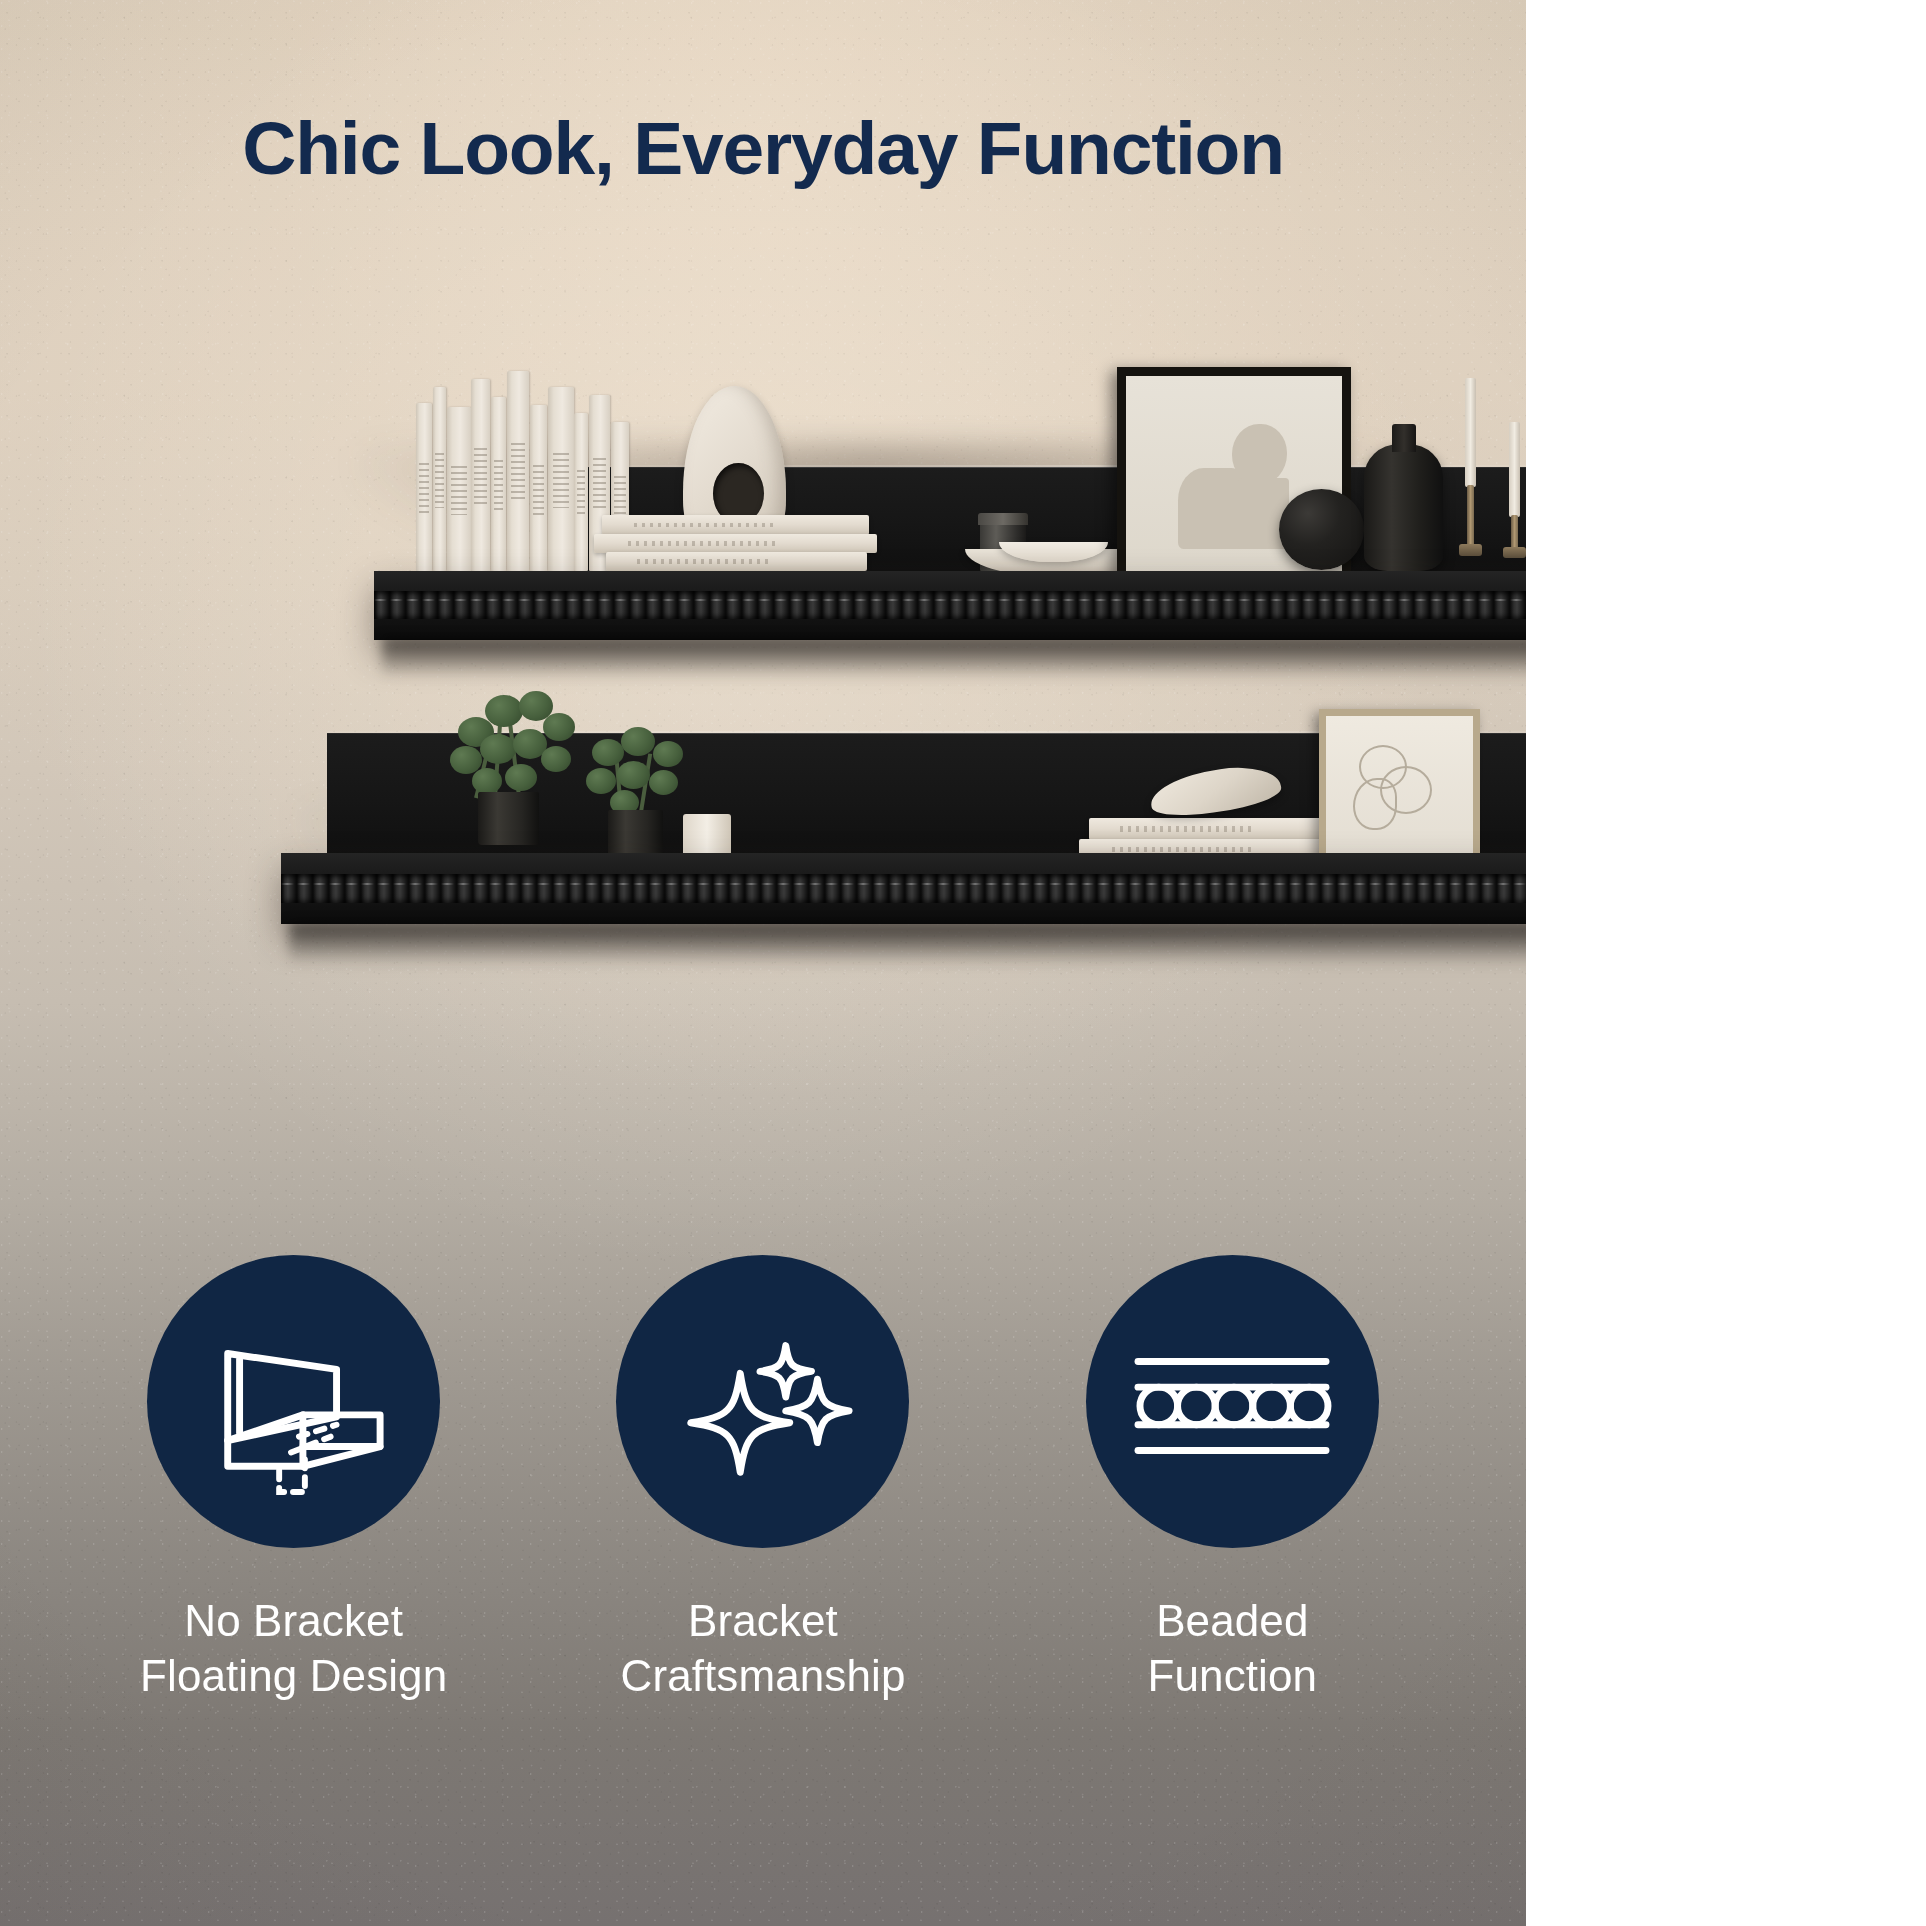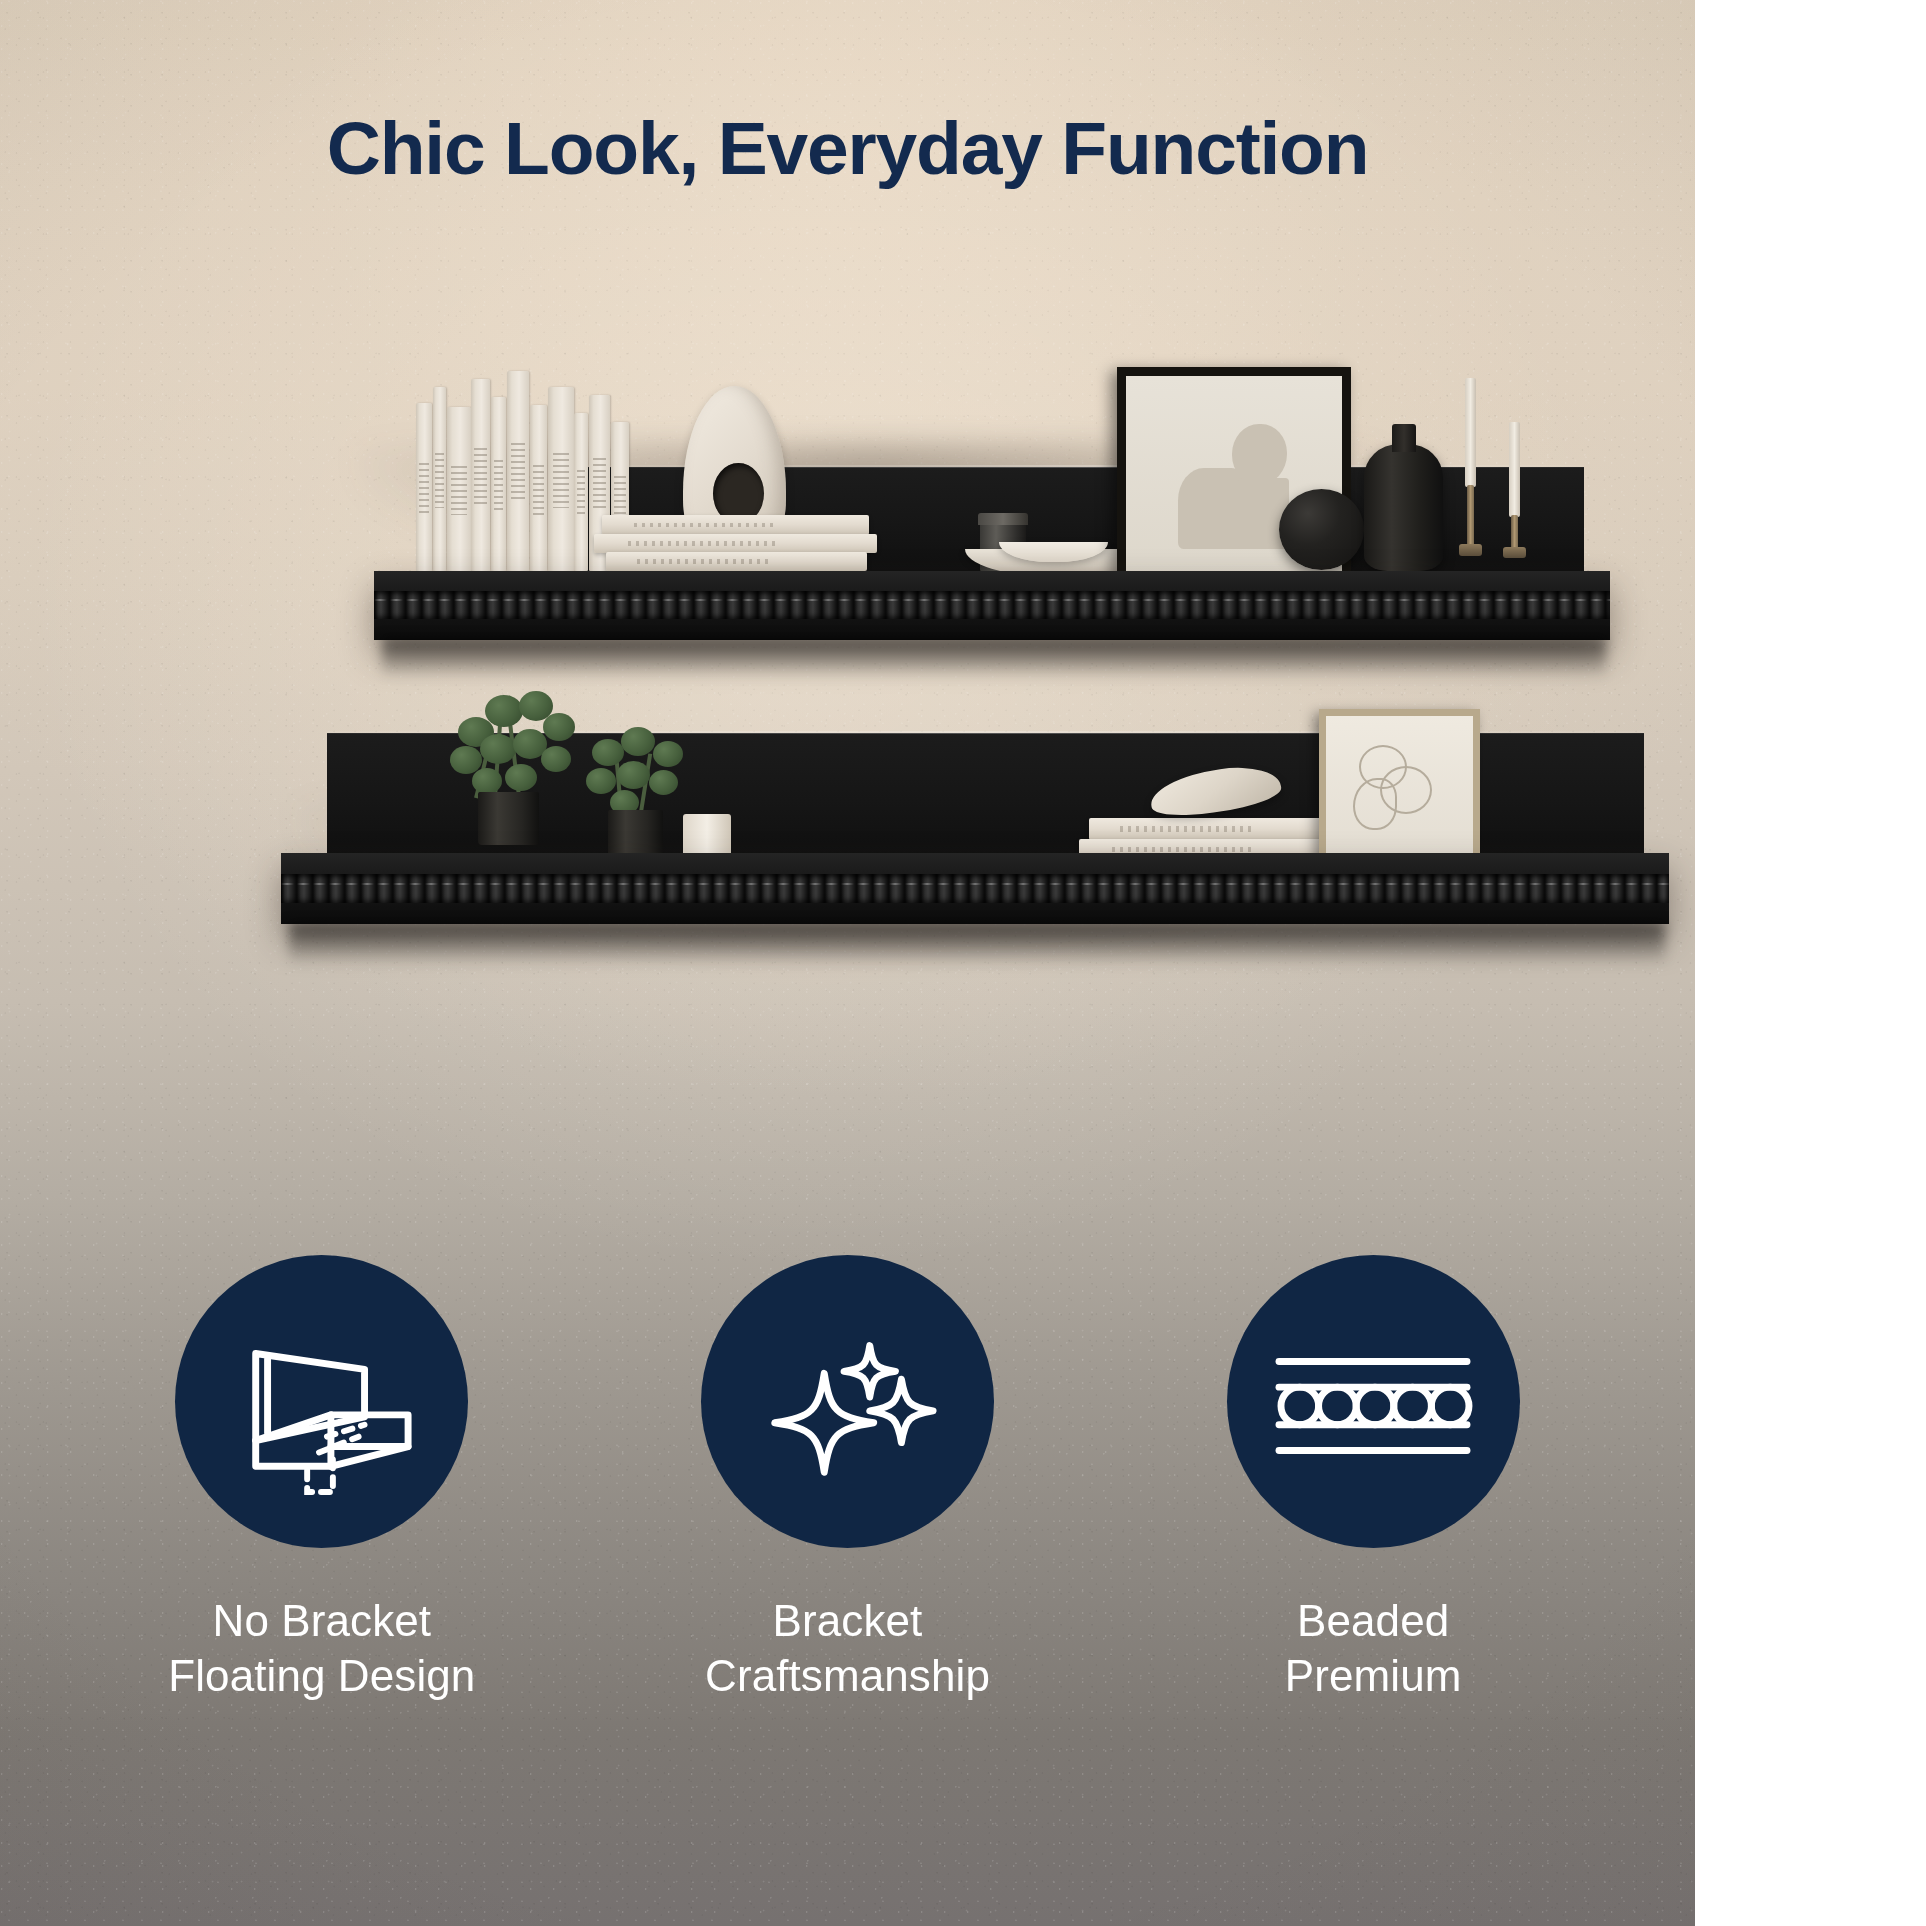--- a/index.html
+++ b/index.html
@@ -6,21 +6,21 @@
     margin: 0;
     padding: 0;
     background: #fff;
   }
   body {
     font-family: "Liberation Sans", sans-serif;
   }
 
   #stage {
     position: relative;
-    width: 1695px;
+    width: 1526px;
     height: 1927px;
     overflow: hidden;
   }
 
   
   .wall {
     position: absolute;
     inset: 0;
     background:
       radial-gradient(ellipse 90% 70% at 50% 8%, rgba(232,216,196,0.95) 0%, rgba(226,210,190,0.55) 35%, rgba(210,196,178,0.0) 70%),
@@ -551,19 +551,19 @@
           <g stroke="#ffffff" stroke-width="7" fill="none">
             <circle cx="31" cy="99" r="19"></circle>
             <circle cx="69" cy="99" r="19"></circle>
             <circle cx="107" cy="99" r="19"></circle>
             <circle cx="145" cy="99" r="19"></circle>
             <circle cx="183" cy="99" r="19"></circle>
           </g>
         </svg>
       </div>
       <div class="feature-label">Beaded
-Premium</div>
+Function</div>
     </div>
 
   </div>
 
 </div>
 
 
 </body></html>

